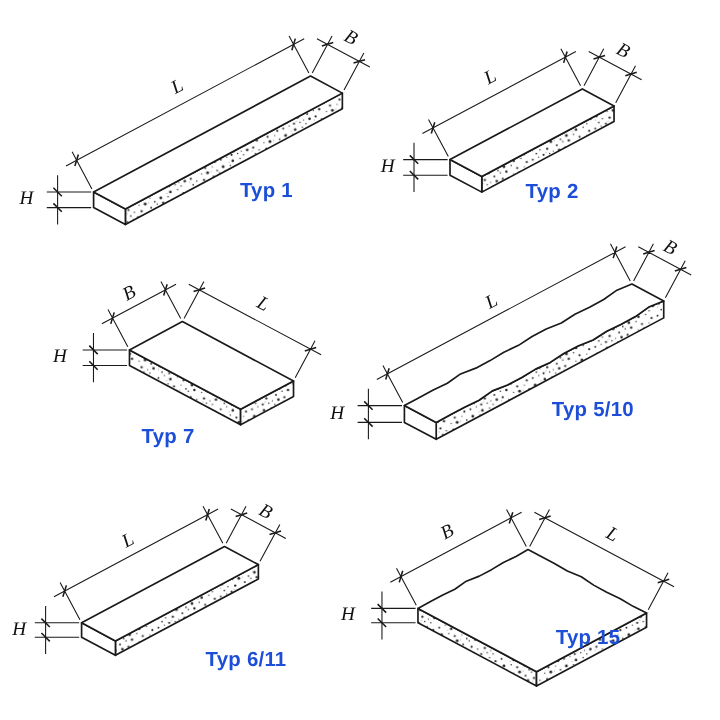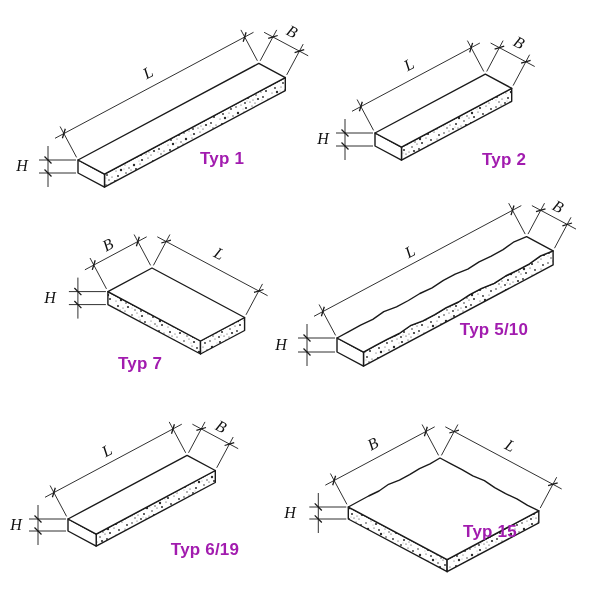--- a/index.html
+++ b/index.html
@@ -2,21 +2,21 @@
 <html><head>
 <meta charset="utf-8">
 <style>
   html,body{margin:0;padding:0;background:#fff;}
   .canvas{position:relative;width:600px;height:600px;background:#fff;overflow:hidden;
           font-family:"Liberation Sans",sans-serif;}
   svg{position:absolute;left:0;top:0;}
   .dim{position:absolute;transform:translate(-50%,-50%) rotate(var(--r,0deg));
        font:italic 16px "Liberation Serif",serif;color:#111;white-space:nowrap;}
   .typ{position:absolute;transform:translate(-50%,-50%);
-       font:600 17px "Liberation Sans",sans-serif;color:#a21caf;white-space:nowrap;letter-spacing:.2px;}
+       font:600 17px "Liberation Sans",sans-serif;color:#1d4ed8;white-space:nowrap;letter-spacing:.2px;}
 </style>
 </head>
 <body>
 
 <div class="canvas">
 
   <svg id="drawing" width="600" height="600" viewBox="0 0 600 600">
     <defs>
       <pattern id="stip" width="26" height="26" patternUnits="userSpaceOnUse">
         <rect width="26" height="26" fill="#ffffff"></rect>
@@ -114,18 +114,18 @@
 
   <span class="dim" style="left:107px;top:451px;--r:-28deg">L</span>
   <span class="dim" style="left:221px;top:427px;--r:28deg">B</span>
   <span class="dim" style="left:16px;top:525px">H</span>
 
   <span class="dim" style="left:373px;top:444px;--r:-28deg">B</span>
   <span class="dim" style="left:510px;top:446px;--r:28deg">L</span>
   <span class="dim" style="left:290px;top:513px">H</span>
 
   <span class="typ" style="left:222px;top:159px">Typ 1</span>
-  <span class="typ" style="left:504px;top:160px">Typ 2</span>
+  <span class="typ" style="left:460px;top:160px">Typ 2</span>
   <span class="typ" style="left:140px;top:364px">Typ 7</span>
-  <span class="typ" style="left:494px;top:330px">Typ 5/10</span>
-  <span class="typ" style="left:205px;top:550px">Typ 6/19</span>
+  <span class="typ" style="left:494px;top:342px">Typ 5/10</span>
+  <span class="typ" style="left:205px;top:550px">Typ 6/11</span>
   <span class="typ" style="left:490px;top:532px">Typ 15</span>
 </div>
 
 </body></html>

